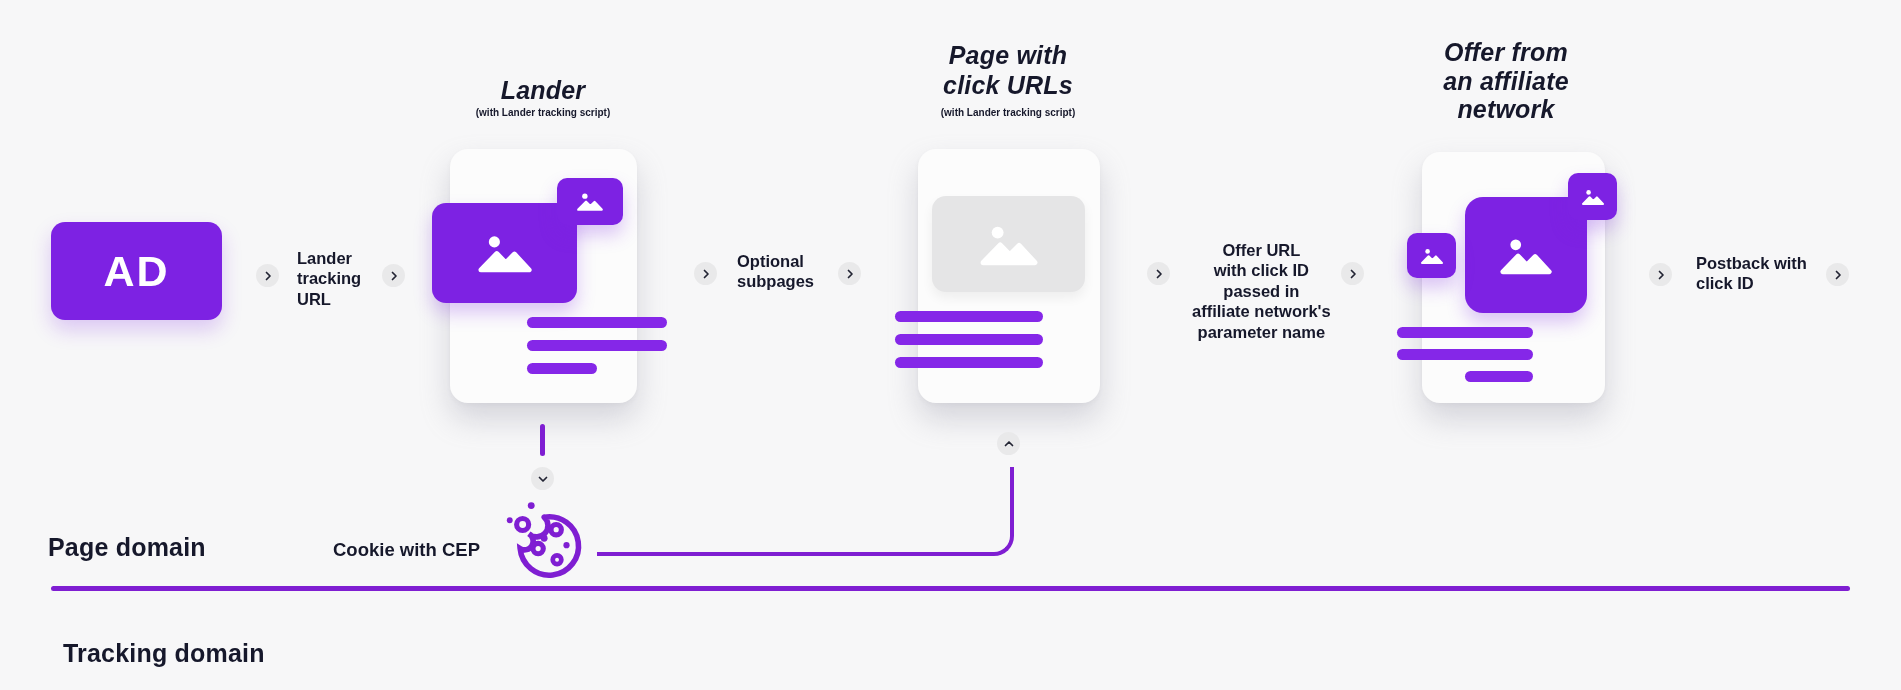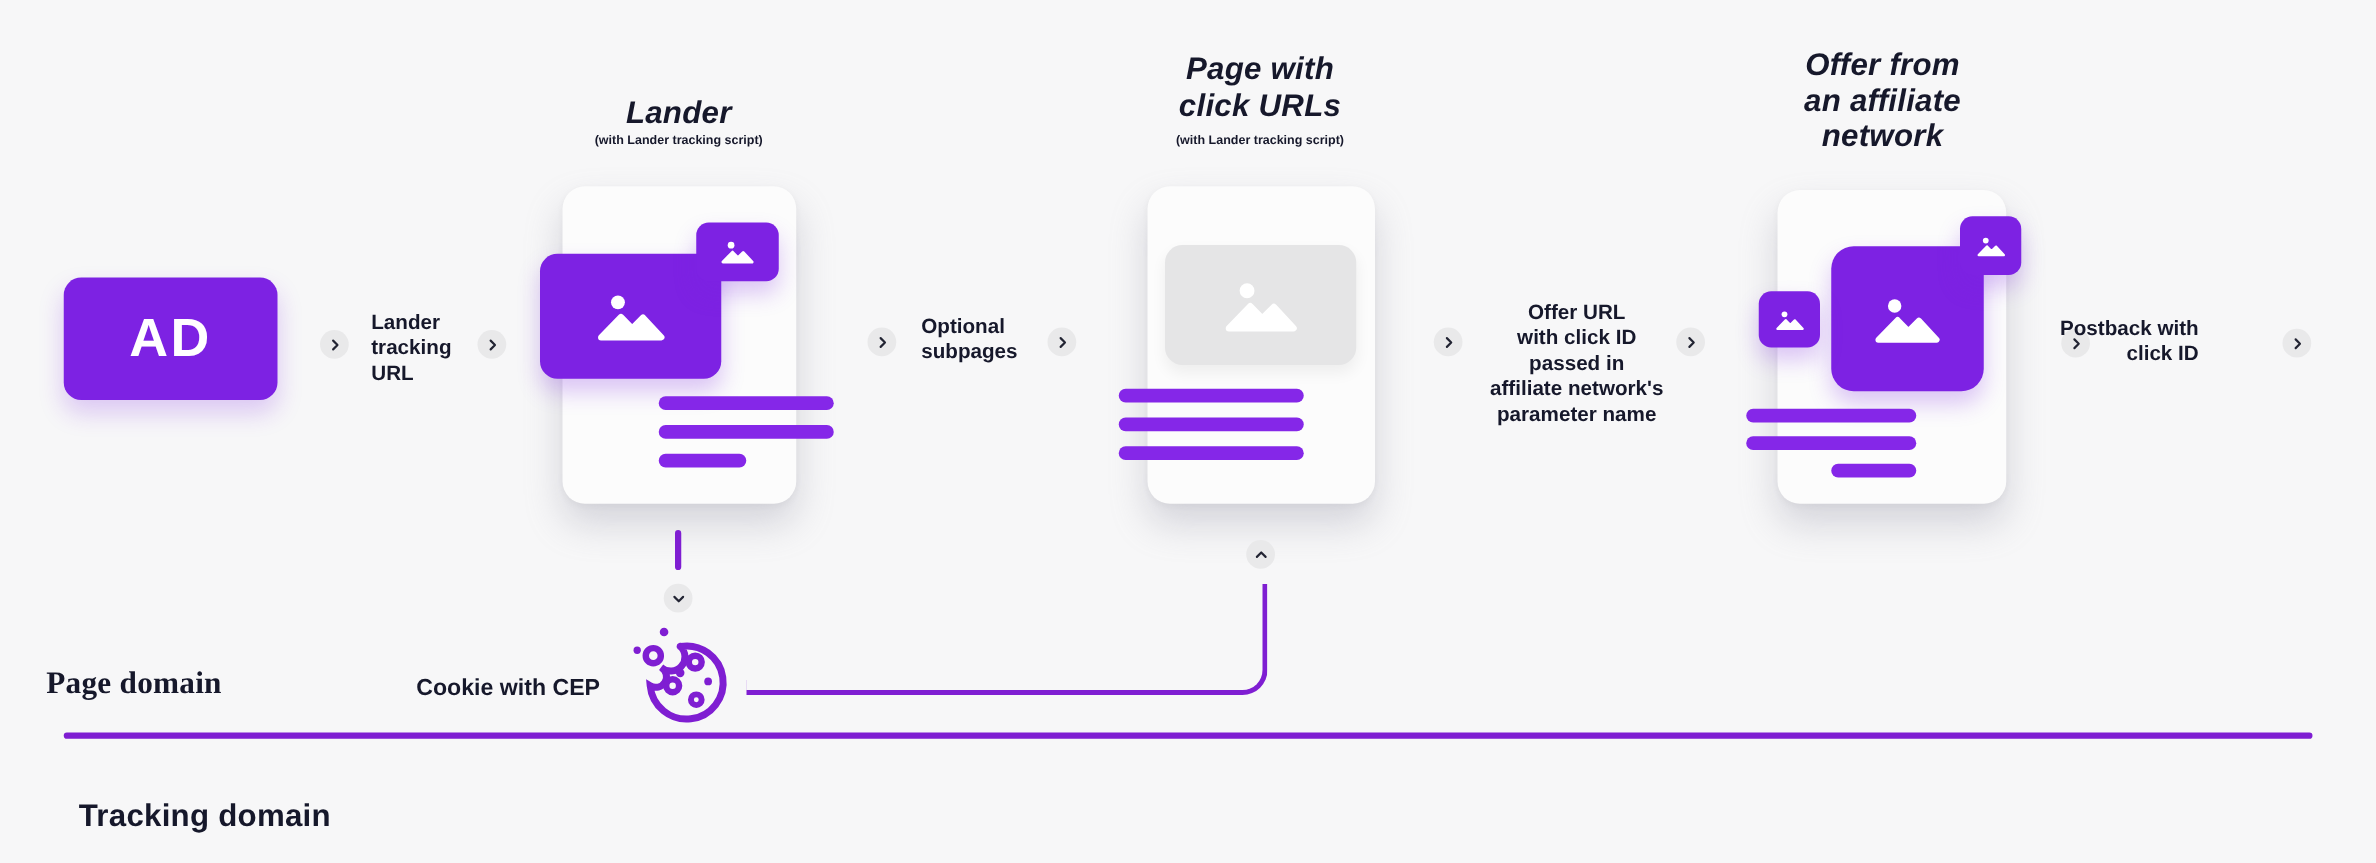--- a/index.html
+++ b/index.html
@@ -155,21 +155,21 @@
   </div>
   <div class="bar" style="left:1397px;top:327px;width:136px;"></div>
   <div class="bar" style="left:1397px;top:349px;width:136px;"></div>
   <div class="bar" style="left:1465px;top:371px;width:68px;"></div>
 
   <div class="arrow" style="left:1649px;top:263px;">
     <svg width="12" height="12" viewBox="0 0 24 24">
         <path d="M9 5 L16 12 L9 19" fill="none" stroke="#222433" stroke-width="3.4" stroke-linecap="round" stroke-linejoin="round"></path>
       </svg>
   </div>
-  <div class="flow-label" style="left:1648px;top:253px;text-align:right;">Postback with
+  <div class="flow-label" style="left:1696px;top:253px;">Postback with
 click ID</div>
   <div class="arrow" style="left:1826px;top:263px;">
     <svg width="12" height="12" viewBox="0 0 24 24">
         <path d="M9 5 L16 12 L9 19" fill="none" stroke="#222433" stroke-width="3.4" stroke-linecap="round" stroke-linejoin="round"></path>
       </svg>
   </div>
 
   <div class="vline" style="left:540px;top:424px;height:32px;"></div>
   <div class="arrow" style="left:531px;top:467px;">
     <svg width="12" height="12" viewBox="0 0 24 24">
@@ -191,17 +191,17 @@
     <circle cx="9" cy="27" r="3.4" fill="#7f1ed2"></circle>
     <circle cx="24" cy="32" r="7" fill="none" stroke="#7f1ed2" stroke-width="6"></circle>
     <path d="M49.1 23.5 A34 34 0 1 1 21.1 60 A9 9 0 0 0 31.5 43 A9 9 0 0 0 49.1 23.5" fill="none" stroke="#7f1ed2" stroke-width="6.5" stroke-linecap="round"></path>
     <circle cx="63" cy="38" r="6" fill="none" stroke="#7f1ed2" stroke-width="6"></circle>
     <circle cx="42" cy="60" r="6" fill="none" stroke="#7f1ed2" stroke-width="6"></circle>
     <circle cx="64" cy="73" r="5" fill="none" stroke="#7f1ed2" stroke-width="5.5"></circle>
     <circle cx="49" cy="48" r="4" fill="#7f1ed2"></circle>
     <circle cx="75" cy="56" r="3.6" fill="#7f1ed2"></circle>
   </svg>
 
-  <div class="domain-label" style="left:37px;top:533px;font-family:Liberation Serif, serif;">Page domain</div>
+  <div class="domain-label" style="left:48px;top:533px;">Page domain</div>
   <div class="divider" style="left:51px;top:586px;width:1799px;"></div>
   <div class="domain-label" style="left:51px;top:639px;margin-left:12px;">Tracking domain</div>
 
 </div>
 
 </body></html>

